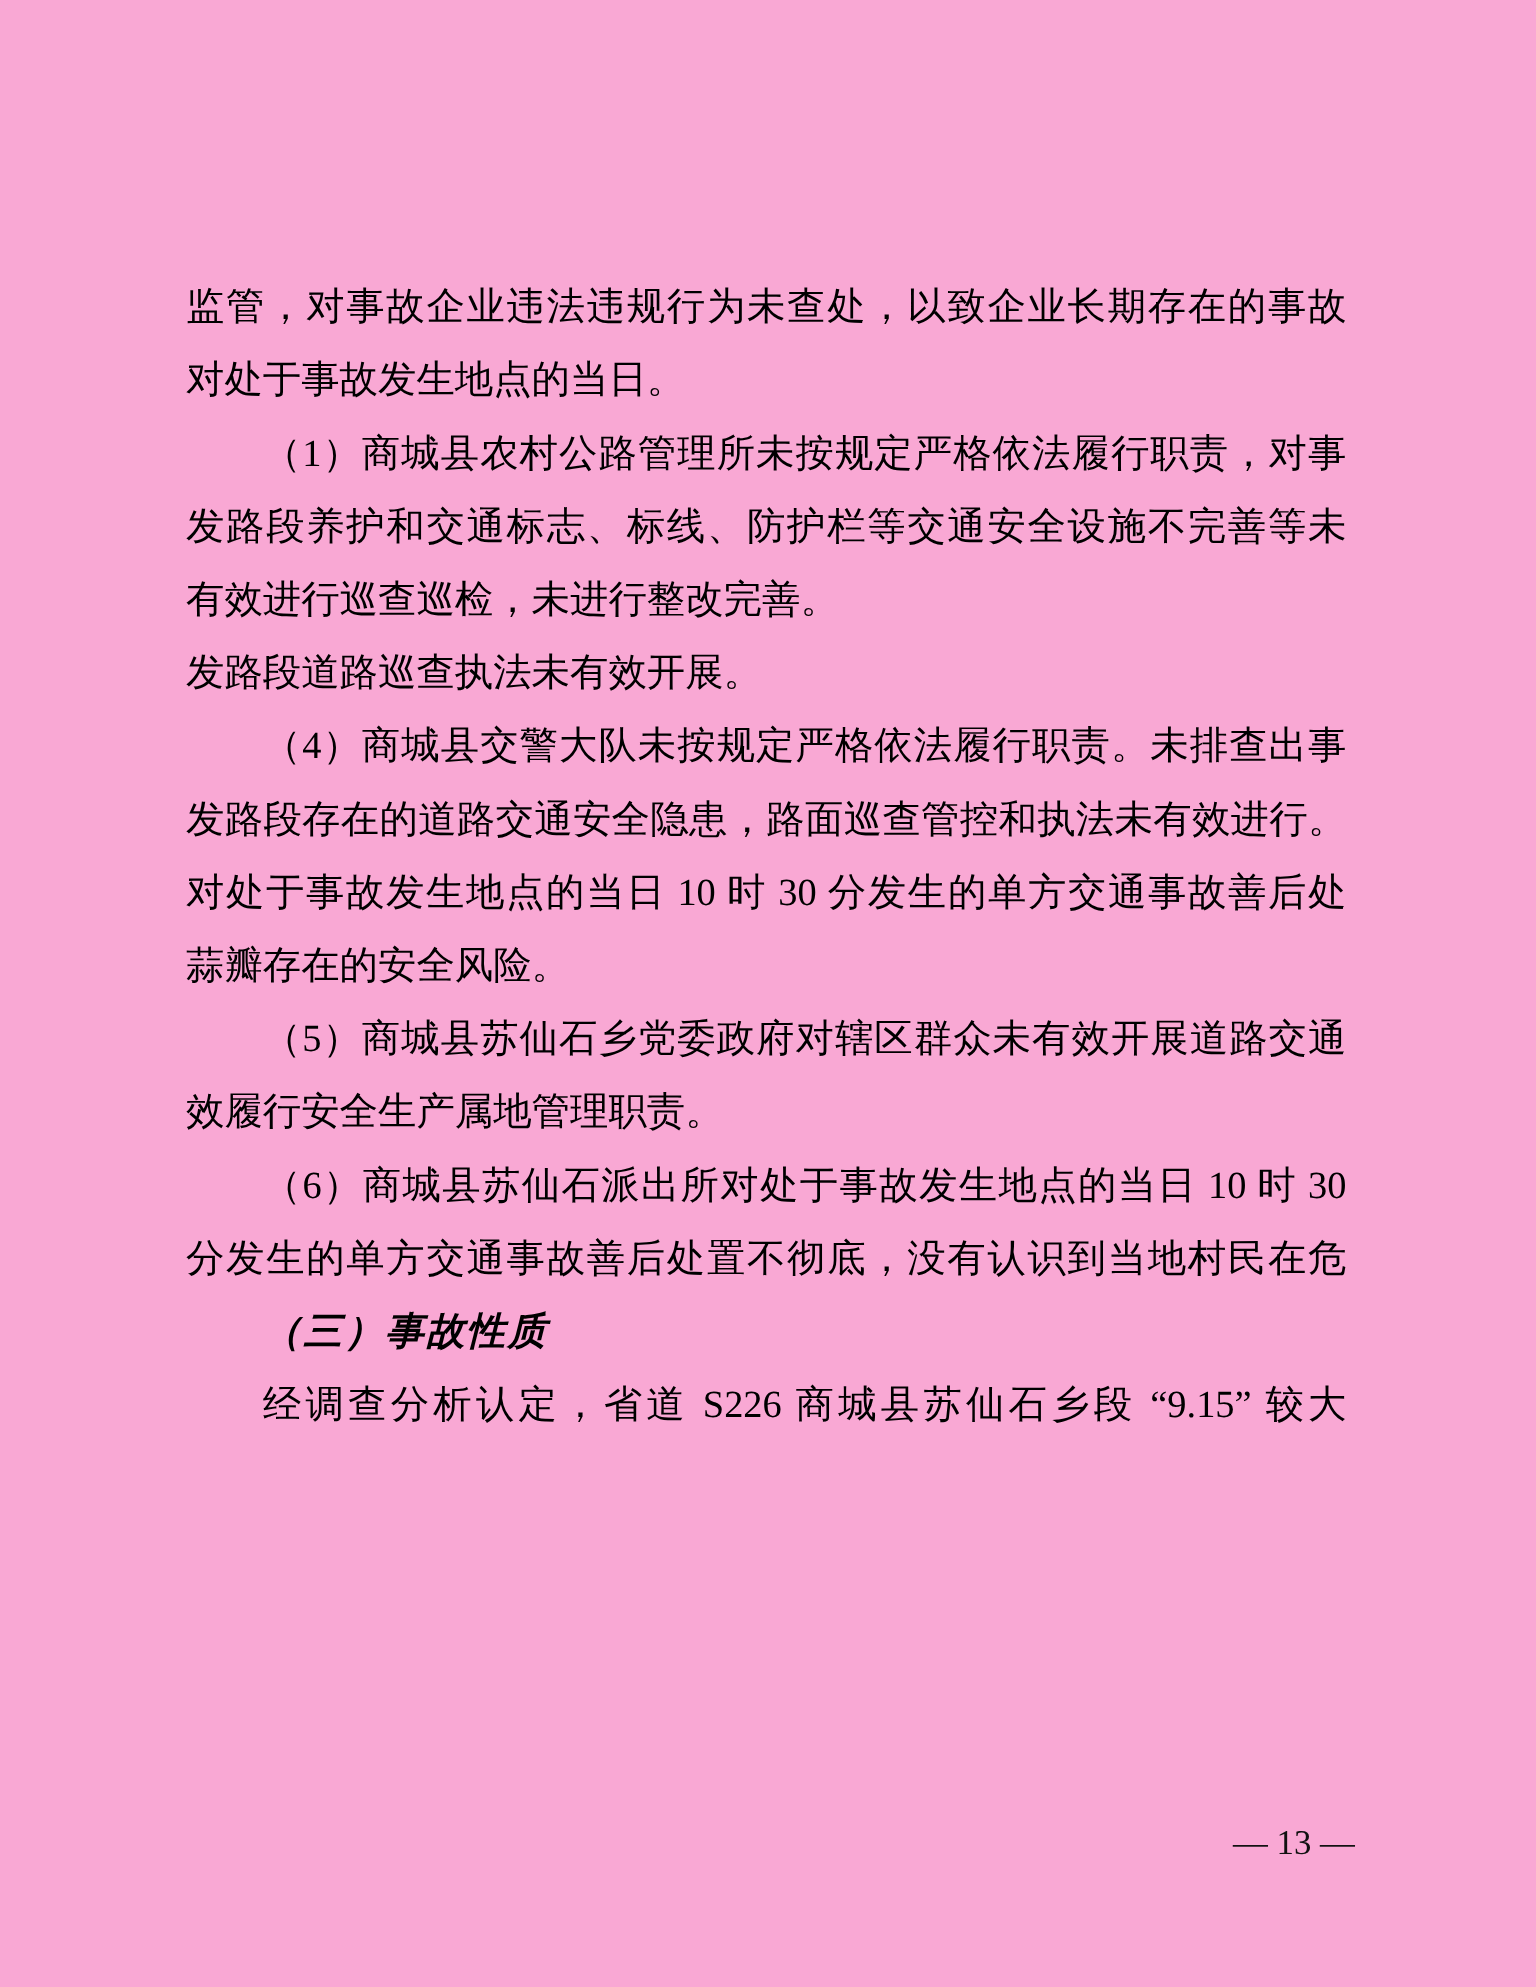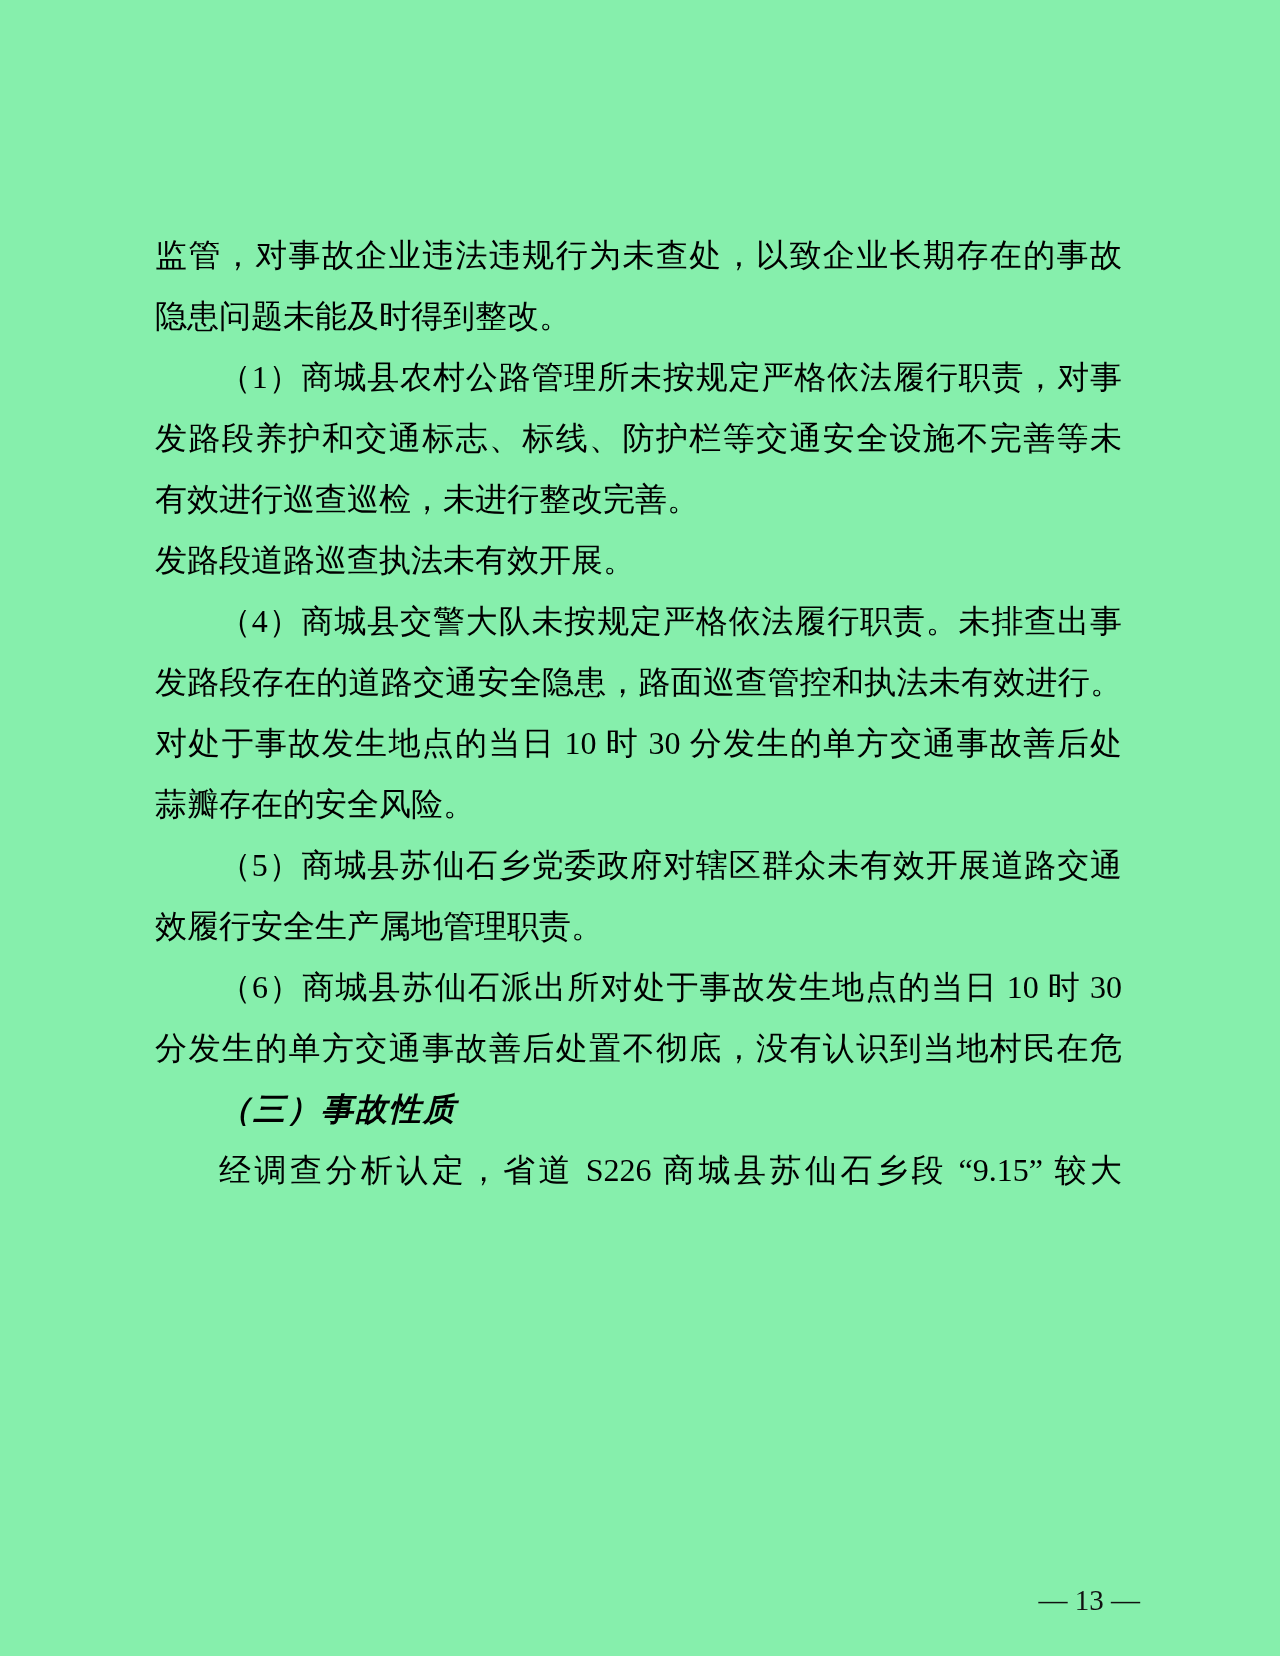--- a/index.html
+++ b/index.html
@@ -11,21 +11,21 @@
     width: 1280px;
     height: 1656px;
     position: relative;
     font-family: "Liberation Serif", serif;
     color: #000000;
     overflow: hidden;
   }
   .page {
     position: absolute;
     inset: 0;
-    background: #86efac;
+    background: #f9a8d4;
   }
   .text-block {
     position: absolute;
     left: 155px;
     top: 225px;
     width: 967px;
     font-size: 32px;
     line-height: 61px;
   }
   .ln {
@@ -39,38 +39,37 @@
   .ln.ind {
     padding-left: 64px;
   }
   .ln.hd {
     font-weight: bold;
     letter-spacing: 2px;
     font-style: italic;
   }
   .page-number {
     position: absolute;
-    top: 1580px;
+    top: 1516px;
     left: 0;
     width: 1129px;
     text-align: right;
     font-size: 29px;
     line-height: 40px;
     color: #111111;
-    padding-left: 11px;
   }
 </style>
 </head>
 <body>
 
 <div class="page">
 
   <div class="text-block">
     <div class="ln full">监管，对事故企业违法违规行为未查处，以致企业长期存在的事故</div>
-    <div class="ln">隐患问题未能及时得到整改。</div>
+    <div class="ln">对处于事故发生地点的当日。</div>
     <div class="ln full ind">（1）商城县农村公路管理所未按规定严格依法履行职责，对事</div>
     <div class="ln full">发路段养护和交通标志、标线、防护栏等交通安全设施不完善等未</div>
     <div class="ln">有效进行巡查巡检，未进行整改完善。</div>
     <div class="ln">发路段道路巡查执法未有效开展。</div>
     <div class="ln full ind">（4）商城县交警大队未按规定严格依法履行职责。未排查出事</div>
     <div class="ln full">发路段存在的道路交通安全隐患，路面巡查管控和执法未有效进行。</div>
     <div class="ln full">对处于事故发生地点的当日 10 时 30 分发生的单方交通事故善后处</div>
     <div class="ln">蒜瓣存在的安全风险。</div>
     <div class="ln full ind">（5）商城县苏仙石乡党委政府对辖区群众未有效开展道路交通</div>
     <div class="ln">效履行安全生产属地管理职责。</div>

